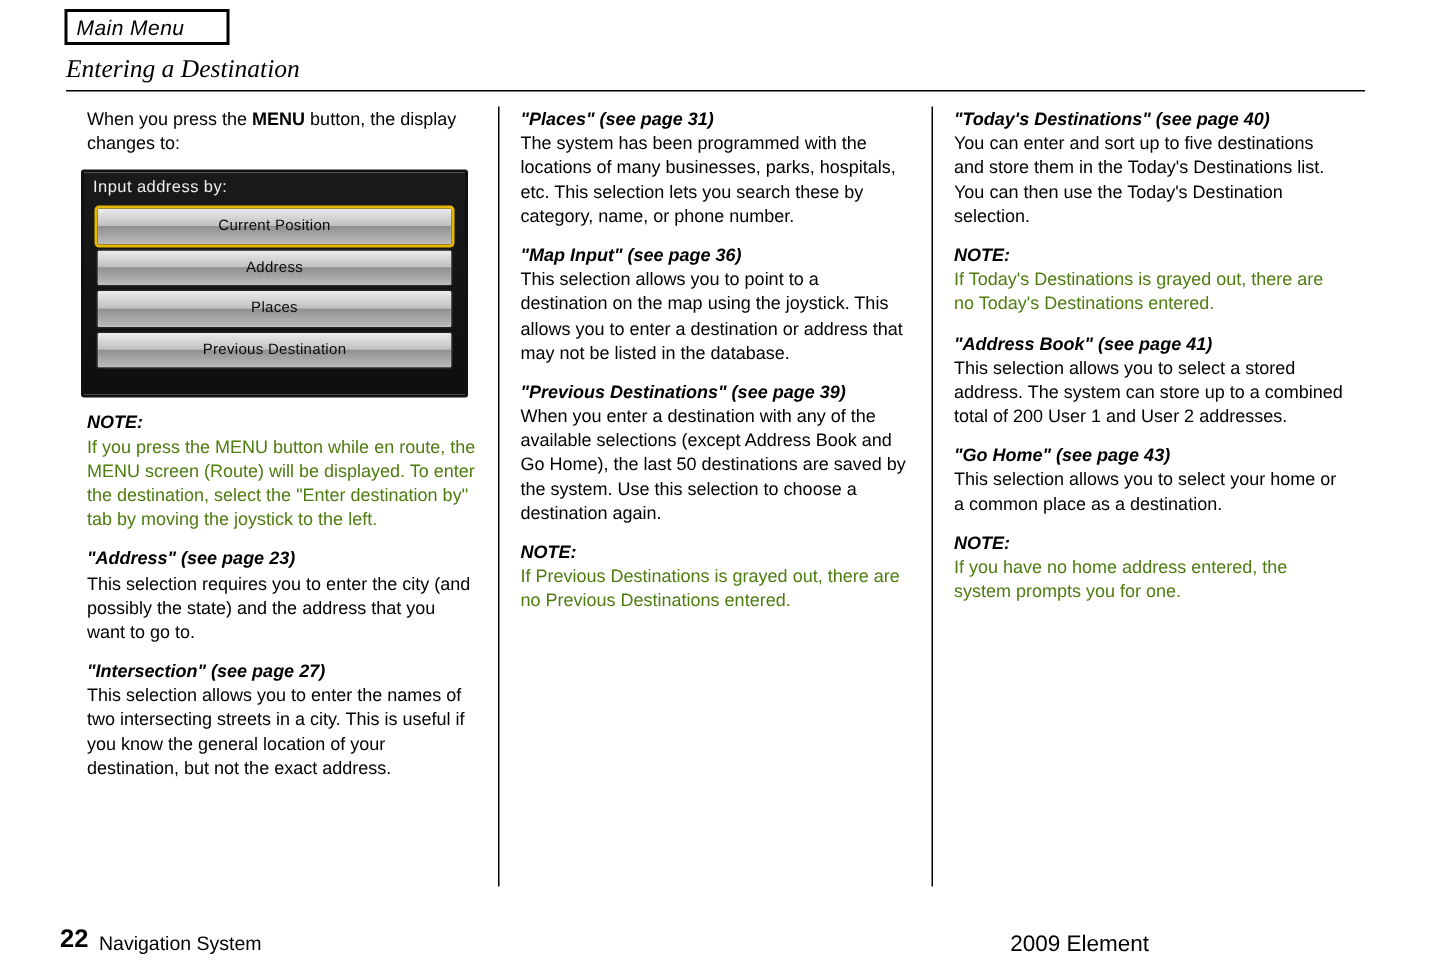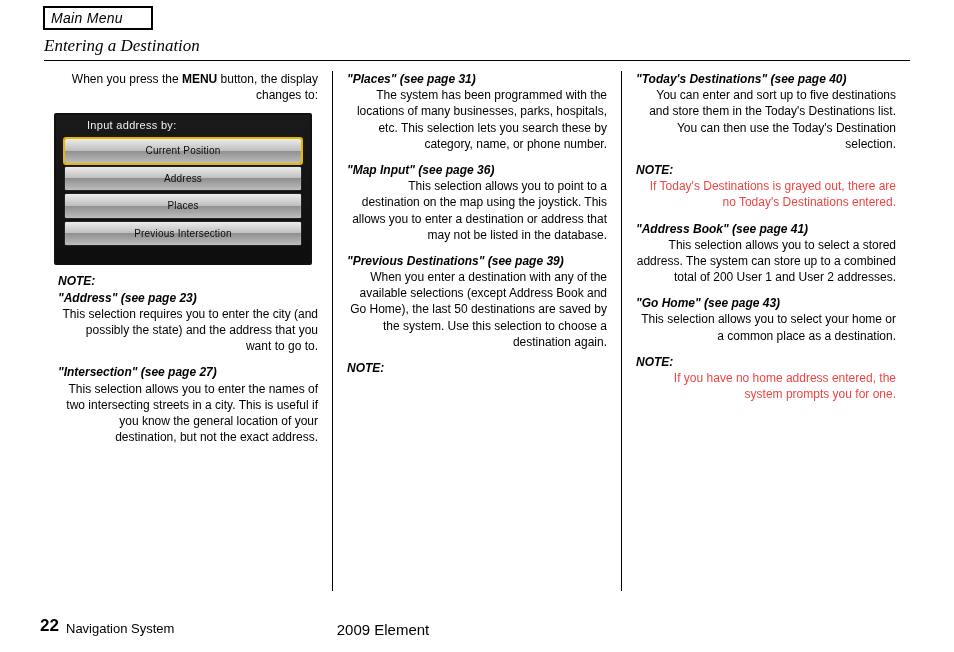--- a/index.html
+++ b/index.html
@@ -45,42 +45,41 @@
   }
   .col {
     flex: 1;
     padding: 0 14px;
     font-size: 12px;
     line-height: 1.35;
   }
   .col + .col {
     border-left: 1px solid #000;
   }
-  .col p { margin: 0 0 10px 0; text-align: right; }
+  .col p { margin: 0 0 10px 0; }
   .col .cont { font-weight: bold; font-style: italic; }
-  .gray { color: #ef4444; }
+  .gray { color: #4d7c0f; }
   .bold { font-weight: bold; }
   .note-title { font-weight: bold; font-style: italic; margin-top: 6px; }
   .screenshot {
     width: 258px;
     height: 152px;
     margin: 4px 0 8px -4px;
     background: linear-gradient(#1a1a1a,#0e0e0e);
     border: 2px solid #111;
     border-radius: 2px;
     padding: 2px 4px 6px 4px;
     box-sizing: border-box;
     font-family: Arial, sans-serif;
   }
   .screen-title {
     color: #eee;
     font-size: 11px;
     padding: 1px 2px 3px 2px;
     letter-spacing: .3px;
-    margin-left: 25px;
   }
   .screen-btn {
     background: linear-gradient(#ececec,#bfbfbf 48%,#909090 50%,#bcbcbc);
     color: #0a0a0a;
     font-size: 10px;
     text-align: center;
     padding: 5px 0;
     margin: 2px 4px;
     border: 1px solid #222;
     border-radius: 2px;
@@ -89,21 +88,21 @@
   }
   .screen-btn.selected {
     outline: 2px solid #e6b800;
     outline-offset: -1px;
   }
   .footer {
     position: absolute;
     left: 0;
     bottom: 14px;
     width: 766px;
-    text-align: center;
+    text-align: right;
     font-size: 15px;
   }
   .pagenum-left {
     position: absolute;
     left: 40px;
     bottom: 16px;
     font-weight: bold;
     font-size: 17px;
   }
   .pagenum-right {
@@ -129,43 +128,45 @@
     <div class="col">
       <p>
         <span>When you press the </span><span class="bold">MENU</span><span> button, the display changes to:</span>
       </p>
 
       <div class="screenshot">
         <div class="screen-title">Input address by:</div>
         <div class="screen-btn selected">Current Position</div>
         <div class="screen-btn">Address</div>
         <div class="screen-btn">Places</div>
-        <div class="screen-btn">Previous Intersection</div>
+        <div class="screen-btn">Previous Destination</div>
       </div>
 
       <div class="note-title">NOTE:</div>
+      <p class="gray">If you press the MENU button while en route, the MENU screen (Route) will be displayed. To enter the destination, select the "Enter destination by" tab by moving the joystick to the left.</p>
 
       <div class="cont">"Address" (see page 23)</div>
       <p>This selection requires you to enter the city (and possibly the state) and the address that you want to go to.</p>
 
       <div class="cont">"Intersection" (see page 27)</div>
       <p>This selection allows you to enter the names of two intersecting streets in a city. This is useful if you know the general location of your destination, but not the exact address.</p>
     </div>
 
     <div class="col">
       <div class="cont">"Places" (see page 31)</div>
       <p>The system has been programmed with the locations of many businesses, parks, hospitals, etc. This selection lets you search these by category, name, or phone number.</p>
 
       <div class="cont">"Map Input" (see page 36)</div>
       <p>This selection allows you to point to a destination on the map using the joystick. This allows you to enter a destination or address that may not be listed in the database.</p>
 
       <div class="cont">"Previous Destinations" (see page 39)</div>
       <p>When you enter a destination with any of the available selections (except Address Book and Go Home), the last 50 destinations are saved by the system. Use this selection to choose a destination again.</p>
 
       <div class="note-title">NOTE:</div>
+      <p class="gray">If Previous Destinations is grayed out, there are no Previous Destinations entered.</p>
     </div>
 
     <div class="col">
       <div class="cont">"Today's Destinations" (see page 40)</div>
       <p>You can enter and sort up to five destinations and store them in the Today's Destinations list. You can then use the Today's Destination selection.</p>
 
       <div class="note-title">NOTE:</div>
       <p class="gray">If Today's Destinations is grayed out, there are no Today's Destinations entered.</p>
 
       <div class="cont">"Address Book" (see page 41)</div>

